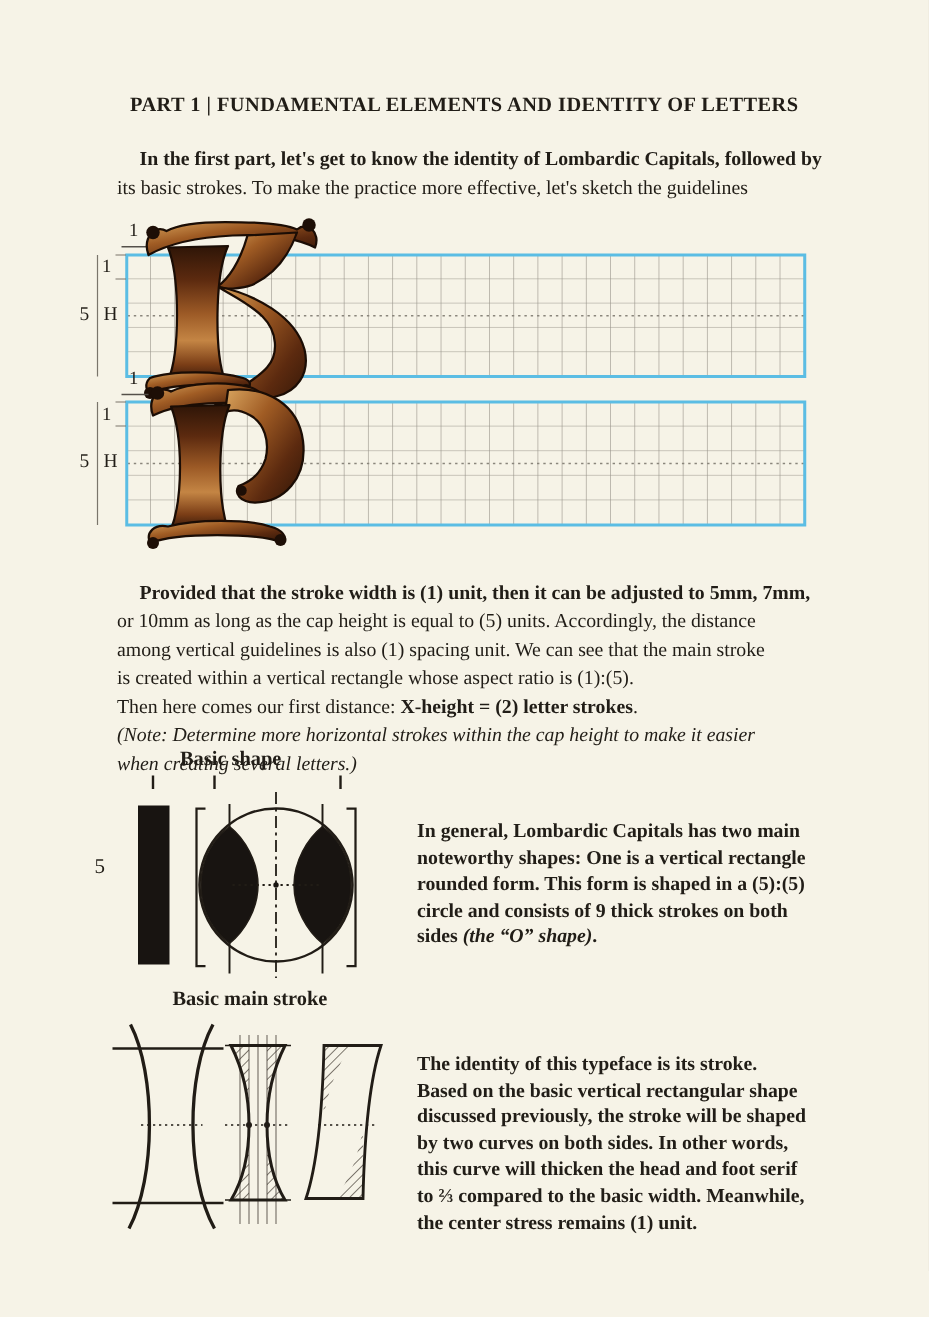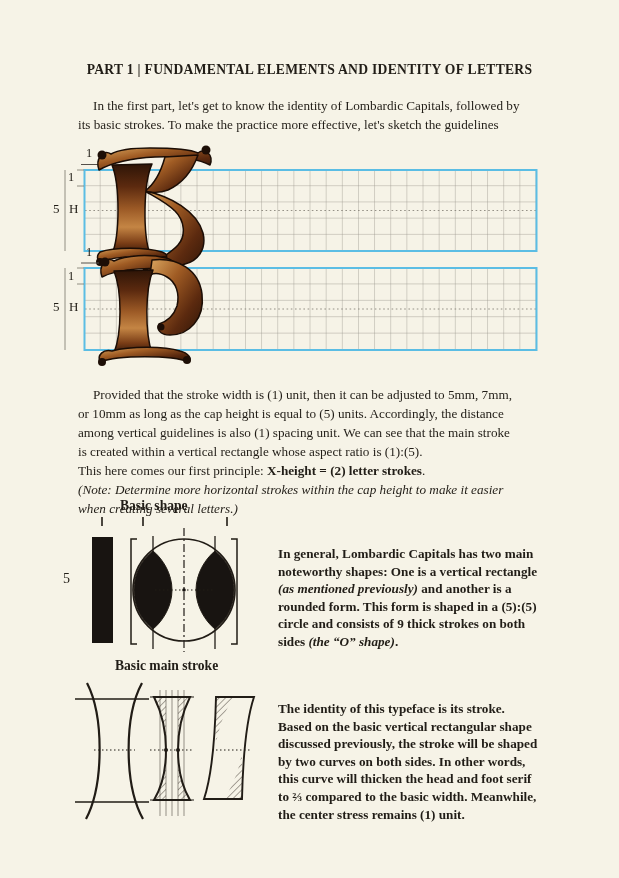--- a/index.html
+++ b/index.html
@@ -8,21 +8,21 @@
     position:relative;
     width:619px;height:878px;
     background:#f6f3e7;
     overflow:hidden;
     font-family:"Liberation Serif","DejaVu Serif",serif;
     color:#211d17;
   }
   #diagram-layer{position:absolute;left:0;top:0;z-index:1;}
   .txt{position:absolute;z-index:2;}
   .ln{display:block;}
-  .indent{text-indent:15px;}
+  .indent{text-indent:15px;font-weight:bold;}
   #title{
     left:0;top:62px;width:619px;text-align:center;
     font-weight:bold;font-size:13.6px;letter-spacing:.3px;
   }
   .para{font-size:13.2px;line-height:19px;}
   .colpara{font-size:13.2px;line-height:17.6px;font-weight:bold;}
   .heading{font-weight:bold;font-size:13.6px;}
   .lbl{position:absolute;z-index:2;font-size:13px;line-height:13px;}
   .lbl-sm{font-size:12.4px;}
   i b, .note{font-style:italic;}
@@ -170,33 +170,32 @@
   <div class="lbl lbl-sm" style="left:86px;top:246px;">1</div>
   <div class="lbl lbl-sm" style="left:68px;top:270px;">1</div>
   <div class="lbl" style="left:53px;top:300px;">5</div>
   <div class="lbl" style="left:69px;top:300px;">H</div>
 
   <div class="txt para" style="left:78px;top:385px;width:478px;">
     <span class="ln indent">Provided that the stroke width is (1) unit, then it can be adjusted to 5mm, 7mm,</span>
     <span class="ln">or 10mm as long as the cap height is equal to (5) units. Accordingly, the distance</span>
     <span class="ln">among vertical guidelines is also (1) spacing unit. We can see that the main stroke</span>
     <span class="ln">is created within a vertical rectangle whose aspect ratio is (1):(5).</span>
-    <span class="ln"><span>This here comes our first principle: </span><b>X-height = (2) letter strokes</b><span>.</span></span>
+    <span class="ln"><span>Then here comes our first distance: </span><b>X-height = (2) letter strokes</b><span>.</span></span>
     <span class="ln note">(Note: Determine more horizontal strokes within the cap height to make it easier</span>
     <span class="ln note">when creating several letters.)</span>
   </div>
 
   <div class="txt heading" style="left:80px;top:498px;padding-left:40px;">Basic shape</div>
 
   <div class="lbl" style="left:63px;top:572px;font-size:14px;">5</div>
 
   <div class="txt colpara" style="left:278px;top:545px;width:322px;">
     <span class="ln">In general, Lombardic Capitals has two main</span>
     <span class="ln">noteworthy shapes: One is a vertical rectangle</span>
-    <span class="ln"><i>(as mentioned previously)</i><span> and another is a</span></span>
     <span class="ln">rounded form. This form is shaped in a (5):(5)</span>
     <span class="ln">circle and consists of 9 thick strokes on both</span>
     <span class="ln"><span>sides </span><i>(the “O” shape)</i><span>.</span></span>
   </div>
 
   <div class="txt heading" style="left:80px;top:658px;margin-left:35px;">Basic main stroke</div>
 
   <div class="txt colpara" style="left:278px;top:700px;width:335px;">
     <span class="ln">The identity of this typeface is its stroke.</span>
     <span class="ln">Based on the basic vertical rectangular shape</span>

